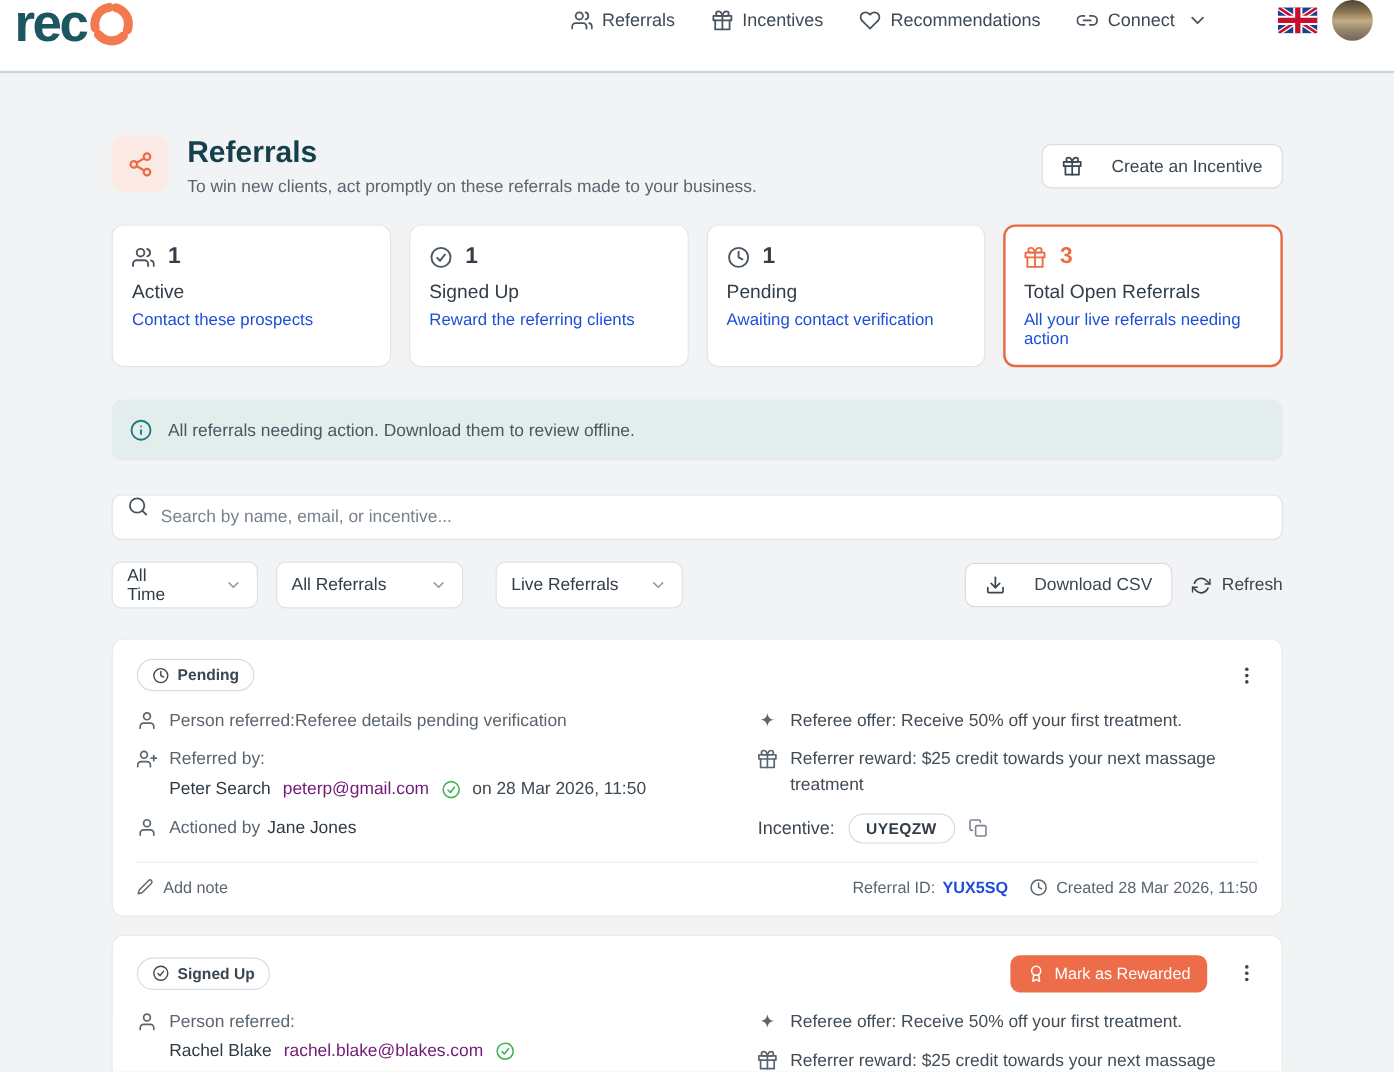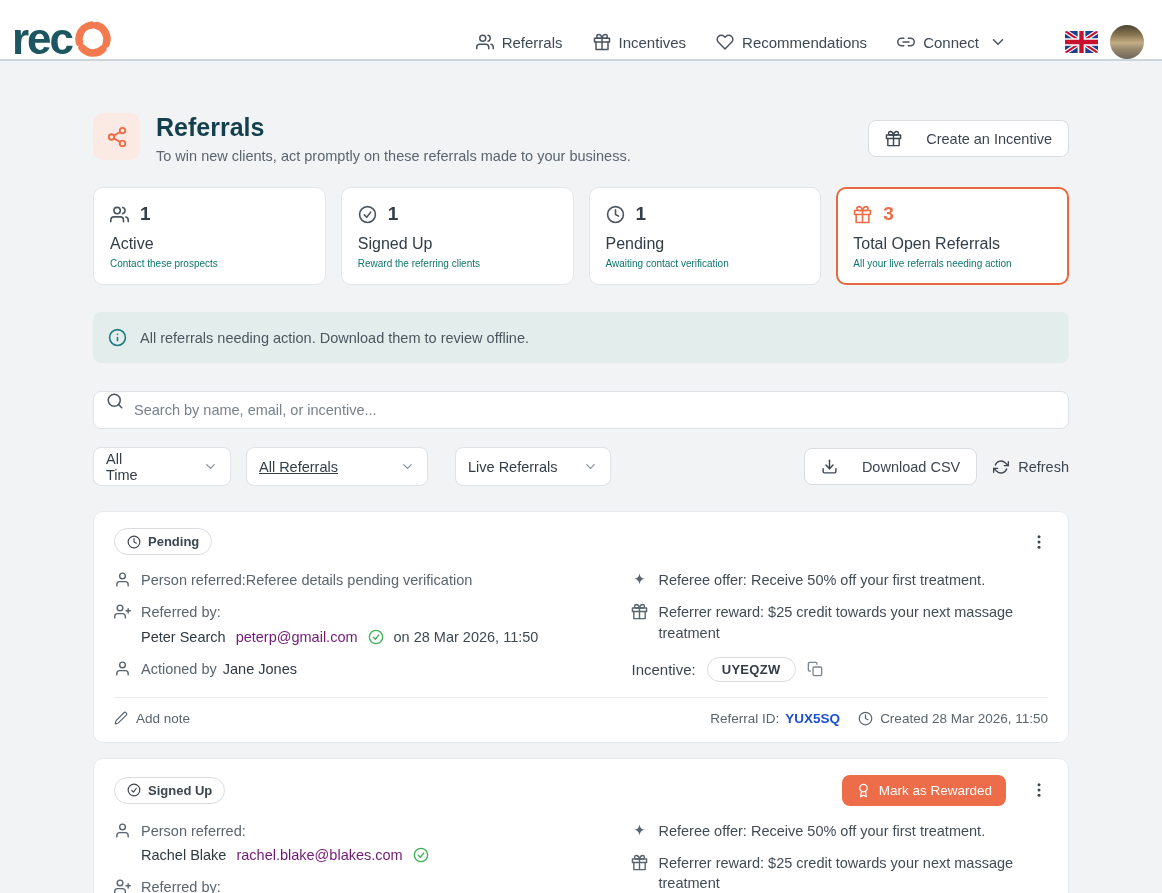--- a/index.html
+++ b/index.html
@@ -3,21 +3,21 @@
 <meta charset="utf-8">
 <style>
   * { box-sizing: border-box; margin: 0; padding: 0; }
   html,body { width:1162px; height:893px; overflow:hidden; }
   body { background:#f2f3f5; font-family:"Liberation Sans", sans-serif; color:#3c4650; }
   .icon svg { width:100%; height:100%; display:block; }
   .icon { display:inline-block; flex:none; }
 
   
   .topbar { height:61px; background:#fff; border-bottom:2px solid #ccd5d9;
-    display:flex; align-items:flex-end; justify-content:space-between; padding:0 18px 0 12px; }
+    display:flex; align-items:flex-start; justify-content:space-between; padding:0 18px 0 12px; }
   .logo { display:flex; align-items:center; cursor:pointer; }
   .logo-text { font-size:44px; font-weight:bold; color:#1c5660; letter-spacing:-2px; line-height:0.9; }
   .logo-o { width:40px; height:40px; color:#f3794e; margin-left:1px; }
   .nav { display:flex; align-items:center; gap:30px; }
   .nav-item { display:flex; align-items:center; gap:8px; font-size:15px; color:#3e4954; cursor:pointer; }
   .nav-item .icon { width:18px; height:18px; color:#4a555f; }
   .chev { width:15px; height:15px; color:#8a939d; margin-left:2px; }
   .nav-right { display:flex; align-items:center; gap:12px; margin-left:28px; }
   .flag { width:33px; height:22px; border-radius:2px; overflow:hidden; cursor:pointer; }
   .flag svg { display:block; width:100%; height:100%; }
@@ -41,40 +41,40 @@
   .btn-outline .icon { width:17px; height:17px; }
 
   
   .stats { display:flex; gap:15px; margin-top:23px; }
   .stat-card { flex:1; background:#fff; border:1px solid #e2e5e9; border-radius:10px; padding:15px 16px; cursor:pointer; }
   .stat-card.highlight { border:2px solid #e8693f; padding:14px 15px; }
   .stat-top { display:flex; gap:11px; align-items:center; color:#343f49; font-weight:bold; font-size:19px; }
   .stat-top .icon { width:19px; height:19px; color:#4a555f; }
   .highlight .stat-top, .highlight .stat-top .icon { color:#ed6c45; }
   .stat-label { font-size:16px; color:#323d47; margin-top:10px; }
-  .stat-desc { font-size:10px; color:#0f766e; margin-top:5px; }
+  .stat-desc { font-size:14px; color:#1d4ed8; margin-top:5px; }
 
   
   .banner { margin-top:27px; background:#e3eeec; border-radius:8px; padding:16px 15px;
     display:flex; gap:13px; align-items:center; font-size:14.5px; color:#4b5660; }
   .banner .icon { width:19px; height:19px; color:#1d7a82; }
 
   
   .searchbar { margin-top:28px; background:#fff; border:1px solid #dee2e6; border-radius:8px;
     height:38px; display:flex; gap:10px; padding:0 12px; }
   .searchbar .icon { width:18px; height:18px; color:#4a555f; }
   .searchbar input { border:none; outline:none; flex:1; font-size:14.5px; color:#3c4650;
     font-family:inherit; background:transparent; }
   .searchbar input::placeholder { color:#77828c; }
 
   
   .filter-row { margin-top:18px; display:flex; align-items:center; }
   .select { background:#fff; border:1px solid #dee2e6; border-radius:8px; height:39px; cursor:pointer;
     display:flex; align-items:center; justify-content:space-between; padding:0 12px; font-size:14.5px; color:#323d47; }
-  .sel-1 { width:138px;gap:47px; } .sel-2 { width:182px; margin-left:15px;text-decoration:underline; } .sel-3 { width:156px; margin-left:27px; }
+  .sel-1 { width:122px;gap:47px; } .sel-2 { width:156px; margin-left:15px; } .sel-3 { width:156px; margin-left:27px; }
   .filter-actions { margin-left:auto; display:flex; align-items:center; gap:16px; }
   .btn-text { display:inline-flex; gap:9px; align-items:center; background:none; border:none; cursor:pointer;
     font-size:14.5px; color:#3c4650; font-family:inherit; }
   .btn-text .icon { width:16px; height:16px; }
 
   
   .referral-card { margin-top:25px; background:#fff; border:1px solid #e7eaed; border-radius:10px; padding:16px 20px; }
   .referral-card + .referral-card { margin-top:15px; }
   .card-header { display:flex; justify-content:space-between; align-items:center; }
   .header-actions { display:flex; align-items:center; gap:24px; }

